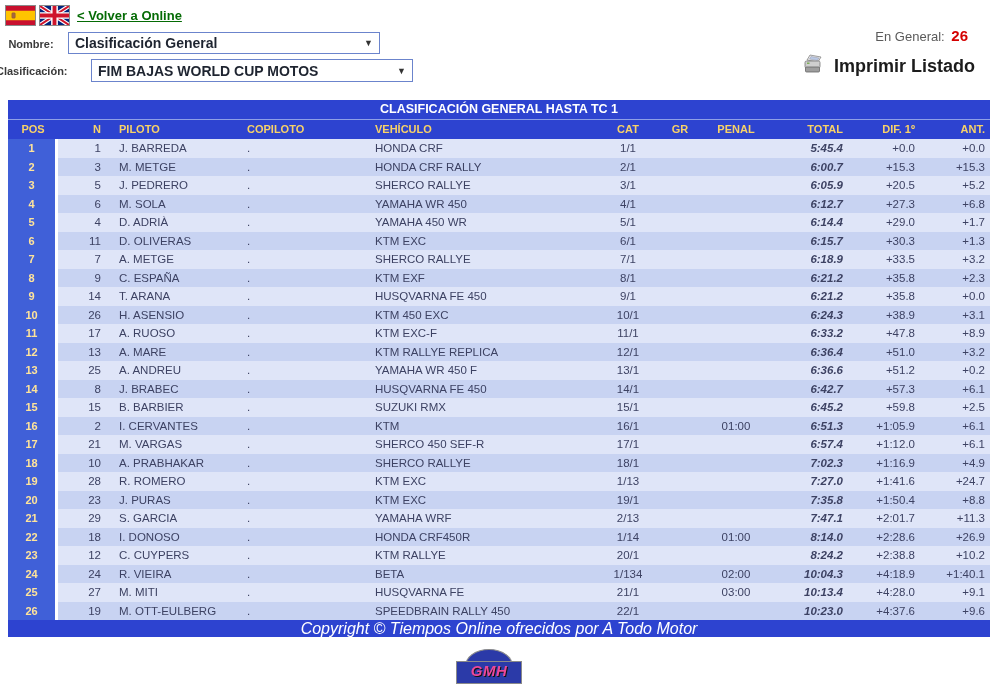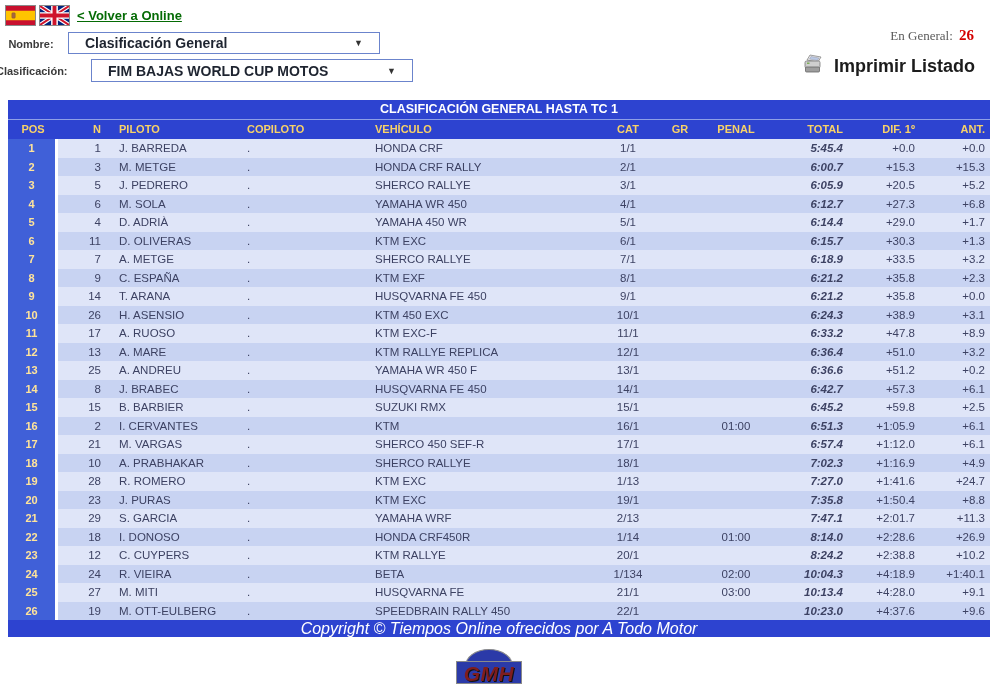--- a/index.html
+++ b/index.html
@@ -27,27 +27,27 @@
   }
   .form-label{
     position:absolute;font-size:11px;color:#3a3a3a;text-align:center;width:62px;font-weight:bold;
   }
   .lbl-nombre{left:0;top:38px;}
   .lbl-clasif{left:-4px;top:65px;}
   .selectbox{
     position:absolute;left:68px;height:22px;background:#fff;
     border:1px solid #6b84cc;box-sizing:border-box;
     display:flex;align-items:center;justify-content:space-between;
-    padding:0 16px;font-size:14px;font-weight:bold;color:#1e2430;cursor:pointer;
+    padding:0 6px;font-size:14px;font-weight:bold;color:#1e2430;cursor:pointer;
   }
   .sel-nombre{top:32px;width:312px;}
   .sel-clasif{top:59px;width:322px;height:23px;margin-left:23px;}
   .sel-arrow{font-size:9px;color:#333;margin-left:8px;}
   .en-general{
-    position:absolute;top:27px;right:26px;font-size:13px;color:#5a5a5a;font-family:Liberation Serif, serif;
+    position:absolute;top:27px;right:32px;font-size:13px;color:#5a5a5a;
   }
   .en-general b{color:#d40000;font-size:15px;font-weight:bold;margin-left:3px;}
   .print-row{
     position:absolute;top:54px;right:25px;display:flex;align-items:center;gap:8px;cursor:pointer;
   }
   .print-label{font-size:18px;font-weight:bold;color:#1c1c1c;}
   
   .rtable{position:absolute;left:8px;top:100px;width:982px;}
   .title-bar{
     height:19px;line-height:19px;background:var(--blue);color:#ffffff;
@@ -87,21 +87,21 @@
     position:absolute;left:9px;top:0;width:48px;height:17px;background:#2b3aa8;
     border:1px solid #8a8a8a;border-bottom:none;box-sizing:border-box;
     border-radius:50% 50% 0 0 / 100% 100% 0 0;
   }
   .gmh-rect{
     position:absolute;left:0;top:12px;width:66px;height:23px;background:#2b3aa8;
     border:1px solid #8a8a8a;box-sizing:border-box;
   }
   .gmh-text{
     position:absolute;left:0;top:13px;width:100%;text-align:center;
-    color:#7f1d1d;font-weight:bold;font-style:italic;font-size:21px;letter-spacing:.5px;
+    color:#ec4899;font-weight:bold;font-style:italic;font-size:15px;letter-spacing:.5px;
     text-shadow:1px 1px 0 #111;
   }
 </style>
 </head>
 <body>
 
 <div class="flag flag-es">
   <svg viewBox="0 0 30 20" preserveAspectRatio="none">
     <rect width="30" height="20" fill="#c8102e"></rect>
     <rect y="5" width="30" height="10" fill="#ffc400"></rect>

